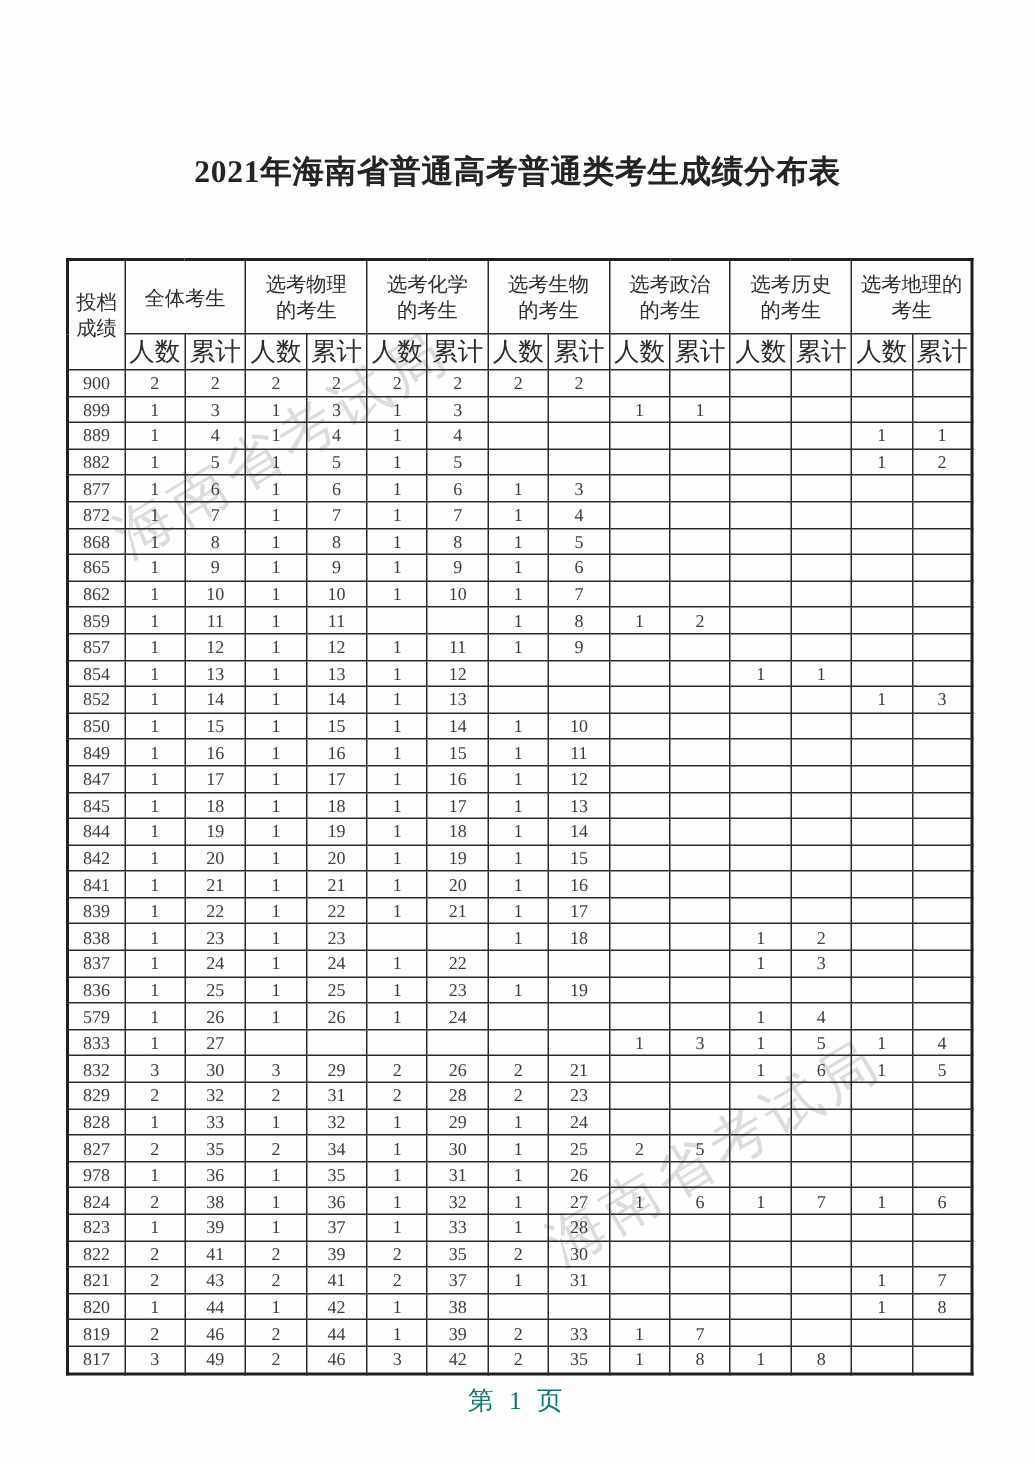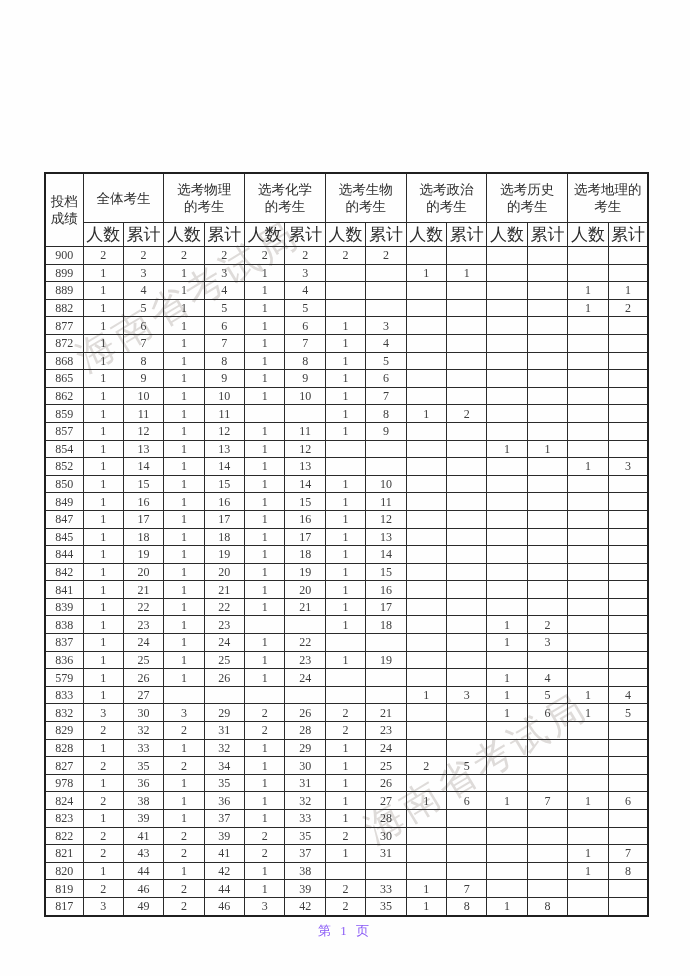--- a/index.html
+++ b/index.html
@@ -87,34 +87,35 @@
     font-size: 12px;
     color: #3d3d3d;
     line-height: 16px;
   }
   .footer {
     position: absolute;
     top: 922px;
     left: 0;
     width: 100%;
     text-align: center;
-    font-size: 13px;
-    color: #8b5cf6;
+    font-size: 17px;
+    color: #0f766e;
     letter-spacing: 3px;
   }
 </style>
 </head>
 <body>
 
 <div class="sheet">
 
   <div class="watermark wm-1">海南省考试局</div>
   <div class="watermark wm-2">海南省考试局</div>
 
   <div class="title-block">
+    <div class="title-line">2021年海南省普通高考普通类考生成绩分布表</div>
   </div>
 
   <table class="score-table">
     <colgroup id="cols">
         <col style="width: 38px;">
         <col style="width: 40.4px;">
         <col style="width: 40.4px;">
         <col style="width: 40.4px;">
         <col style="width: 40.4px;">
         <col style="width: 40.4px;">

